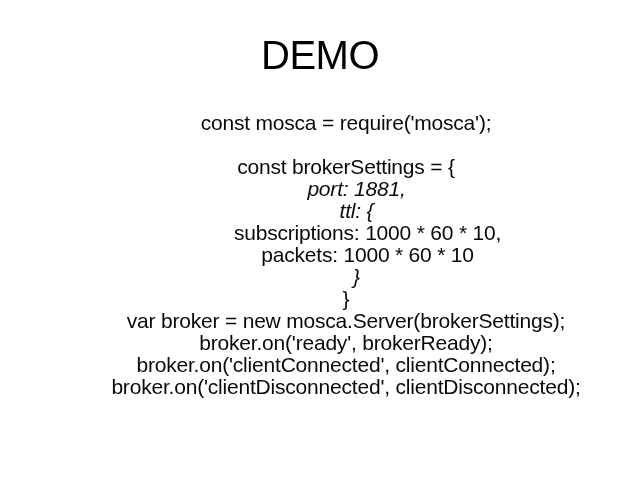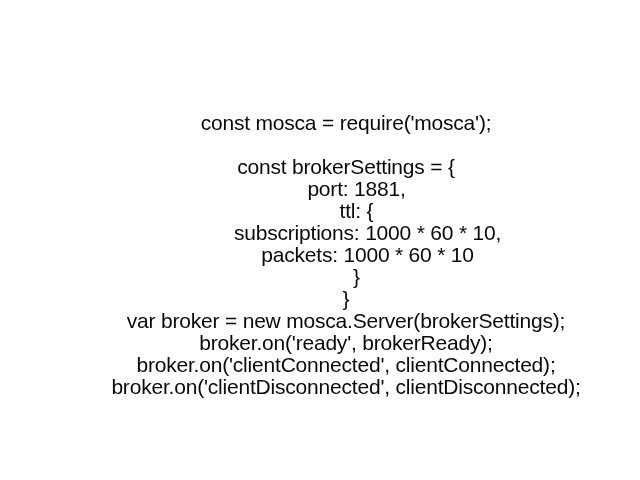--- a/index.html
+++ b/index.html
@@ -37,22 +37,23 @@
     font-size: 21px;
     line-height: 22px;
     letter-spacing: -0.2px;
     color: #0a0a0a;
     white-space: pre;
     text-align: center;
   }
   .code-line {
     min-height: 22px;
   }
-  .code-line.indent-1 { padding-left: 21px; }
+  .code-line.indent-1 { padding-left: 21px; font-style: italic; }
   .code-line.indent-2 { padding-left: 43px; }
 </style>
 </head>
 <body>
 
 <div class="slide">
+  <h1 class="slide-title">DEMO</h1>
 
   <div class="code-block"><div class="code-line indent-0">const mosca = require('mosca');</div><div class="code-line indent-0"></div><div class="code-line indent-0">const brokerSettings = {</div><div class="code-line indent-1">port: 1881,</div><div class="code-line indent-1">ttl: {</div><div class="code-line indent-2">subscriptions: 1000 * 60 * 10,</div><div class="code-line indent-2">packets: 1000 * 60 * 10</div><div class="code-line indent-1">}</div><div class="code-line indent-0">}</div><div class="code-line indent-0">var broker = new mosca.Server(brokerSettings);</div><div class="code-line indent-0">broker.on('ready', brokerReady);</div><div class="code-line indent-0">broker.on('clientConnected', clientConnected);</div><div class="code-line indent-0">broker.on('clientDisconnected', clientDisconnected);</div></div>
 </div>
 
 </body></html>

